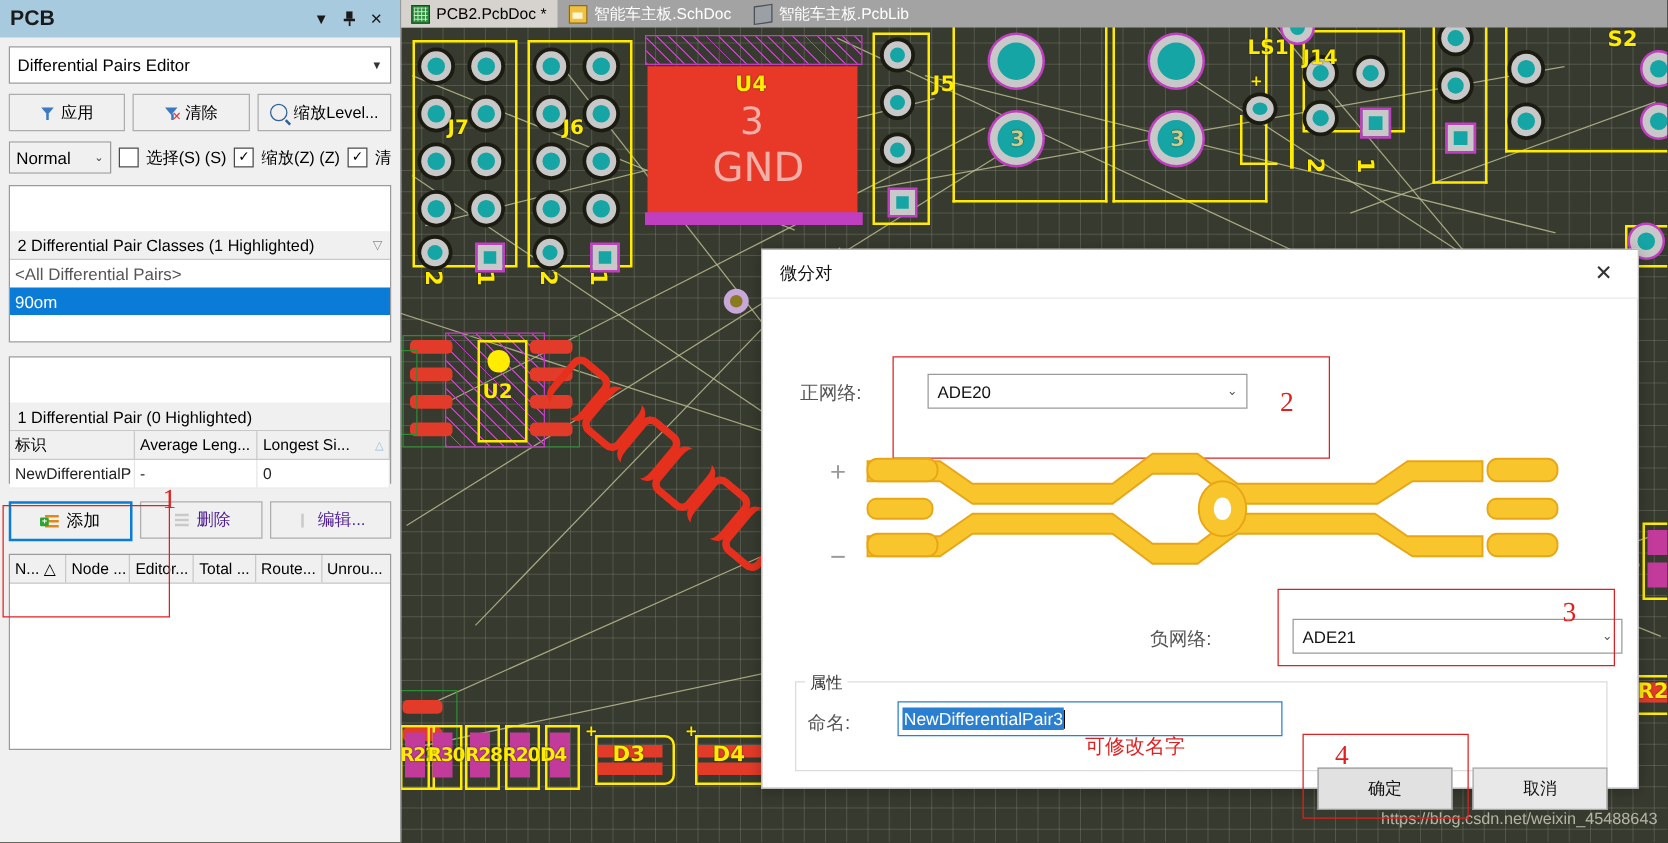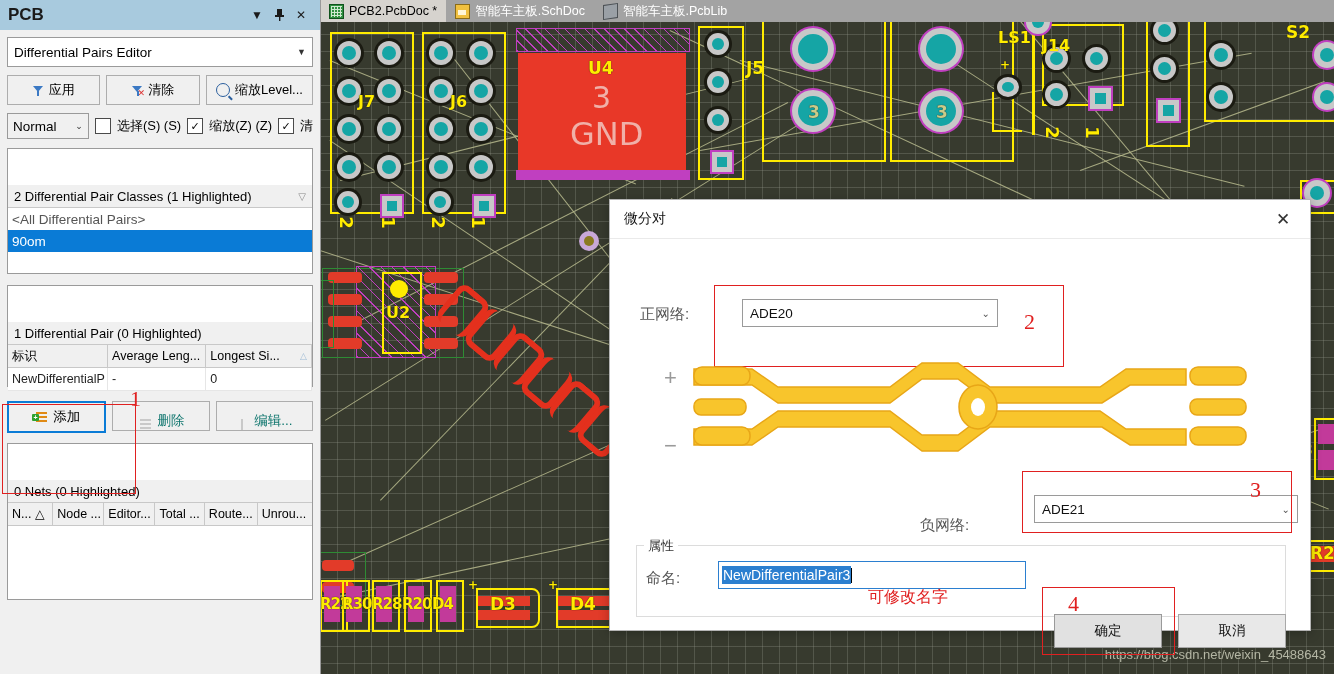--- a/index.html
+++ b/index.html
@@ -64,21 +64,21 @@
   .listhdr .tri{margin-left:auto;color:#8a8a8a;font-size:10px;}
   .lrow{height:22px;display:flex;align-items:center;padding:0 4px;font-size:13.5px;color:#555;}
   .lrow.sel{background:#0a7bd6;color:#fff;}
   .grid-hdr{display:flex;border-bottom:1px solid #c8c8c8;background:#f0f0f0;}
   .gcell{border-right:1px solid #c8c8c8;padding:2px 4px;font-size:12.5px;height:18px;line-height:18px;overflow:hidden;white-space:nowrap;}
   .grid-row{display:flex;border-bottom:1px solid #e6e6e6;background:#fff;}
   .grid-row .gcell{border-right:1px solid #e6e6e6;color:#222;}
   .addrow{display:flex;gap:6px;margin-top:0;}
   .abtn{flex:1;height:28px;border:1px solid #adadad;background:#f0f0f0;display:flex;align-items:center;justify-content:center;gap:6px;font-size:13.5px;}
   .abtn.focus{border:2px solid #0a7bd6;background:#f0f0f0;}
-  .abtn.dis{color:#0f766e;align-items:flex-end;}
+  .abtn.dis{color:#4c1d95;}
   .botrow{position:absolute;left:7px;right:7px;bottom:8px;display:flex;gap:8px;}
   .botrow .gbtn{height:30px;font-size:13.5px;}
 
   
   .i-funnel{width:11px;height:11px;position:relative;flex:none;}
   .i-funnel:before{content:"";position:absolute;left:0;top:1px;width:0;height:0;border-left:5.5px solid transparent;border-right:5.5px solid transparent;border-top:6px solid #3b79c4;}
   .i-funnel:after{content:"";position:absolute;left:4.5px;top:6px;width:2px;height:5px;background:#3b79c4;}
   .i-funnel.x:after{background:#3b79c4;}
   .i-xmark{position:absolute;right:-2px;bottom:-2px;color:#d33;font-size:9px;font-weight:bold;line-height:1;}
   .i-mag{width:12px;height:12px;border:1.6px solid #2b5f9e;border-radius:50%;position:relative;flex:none;}
@@ -422,23 +422,20 @@
           </span>
         <span>删除</span>
       </div>
       <div class="abtn dis">
         <span class="i-edit"></span>
         <span>编辑...</span>
       </div>
     </div>
 
     <div class="listbox" style="height:155px;margin-top:10px;">
-      <div class="listhdr">
-        <span>0 Nets (0 Highlighted)</span>
-      </div>
       <div class="grid-hdr">
         <div class="gcell" style="width:43px;">N... △</div>
         <div class="gcell" style="width:50px;">Node ...</div>
         <div class="gcell" style="width:50px;">Editor...</div>
         <div class="gcell" style="width:48px;">Total ...</div>
         <div class="gcell" style="width:52px;">Route...</div>
         <div class="gcell" style="width:55px;border-right:none;">Unrou...</div>
       </div>
     </div>
 
@@ -482,21 +479,21 @@
         <rect x="4" y="10" width="56" height="18" rx="8"></rect>
         <rect x="4" y="70" width="56" height="18" rx="8"></rect>
         <rect x="500" y="10" width="56" height="18" rx="8"></rect>
         <rect x="500" y="70" width="56" height="18" rx="8"></rect>
       </g>
 
       <ellipse cx="288" cy="50" rx="19" ry="22" fill="#f8c52c" stroke="#e8a617" stroke-width="1.5"></ellipse>
       <ellipse cx="288" cy="50" rx="7" ry="9" fill="#ffffff"></ellipse>
     </svg>
 
-    <div class="fld-label" style="left:310px;top:277px;font-weight:normal;">负网络:</div>
+    <div class="fld-label" style="left:310px;top:263px;font-weight:normal;">负网络:</div>
     <div class="dd" style="left:424px;top:256px;width:248px;">
       <span class="v">ADE21</span>
       <span class="ar">⌄</span>
     </div>
     <div class="redbox" style="left:412px;top:232px;width:268px;height:60px;"></div>
     <div class="rednum" style="left:640px;top:238px;">3</div>
 
     <div class="group" style="left:26px;top:306px;width:648px;height:70px;"></div>
     <div class="group-cap" style="left:34px;top:298px;">属性</div>
     <div class="fld-label" style="left:36px;top:330px;font-size:15px;">命名:</div>

